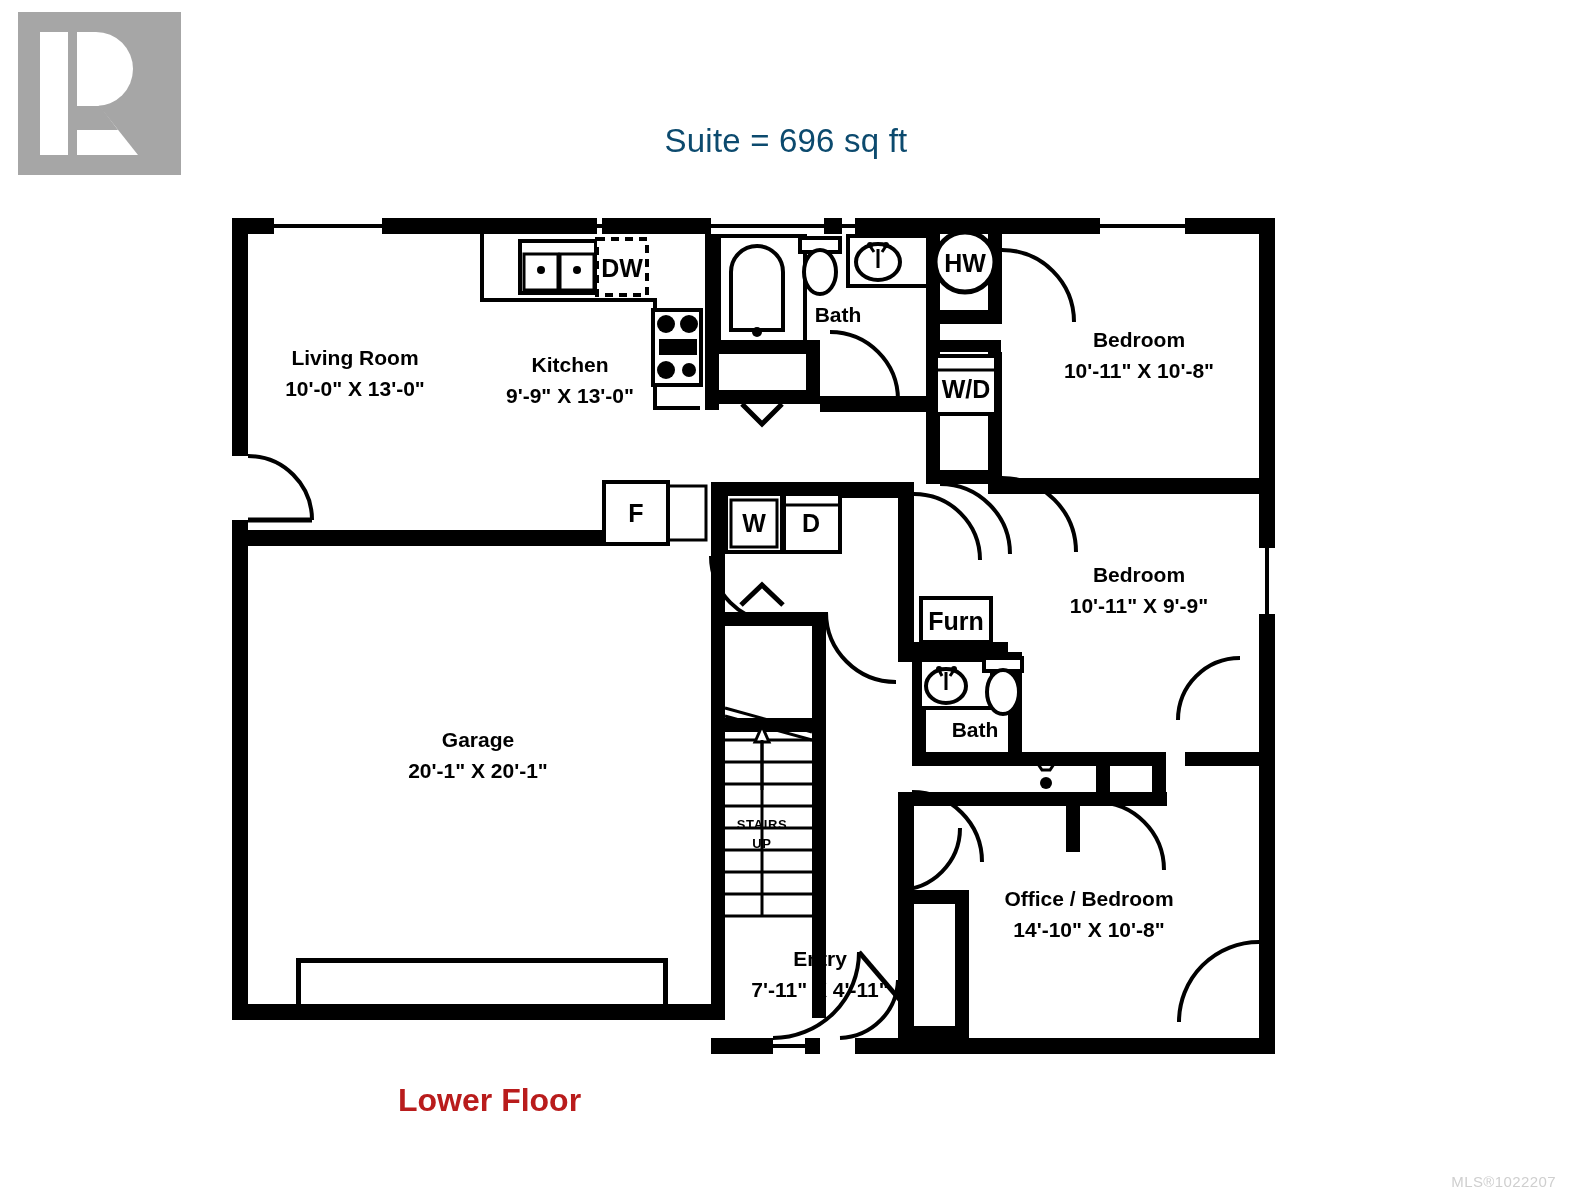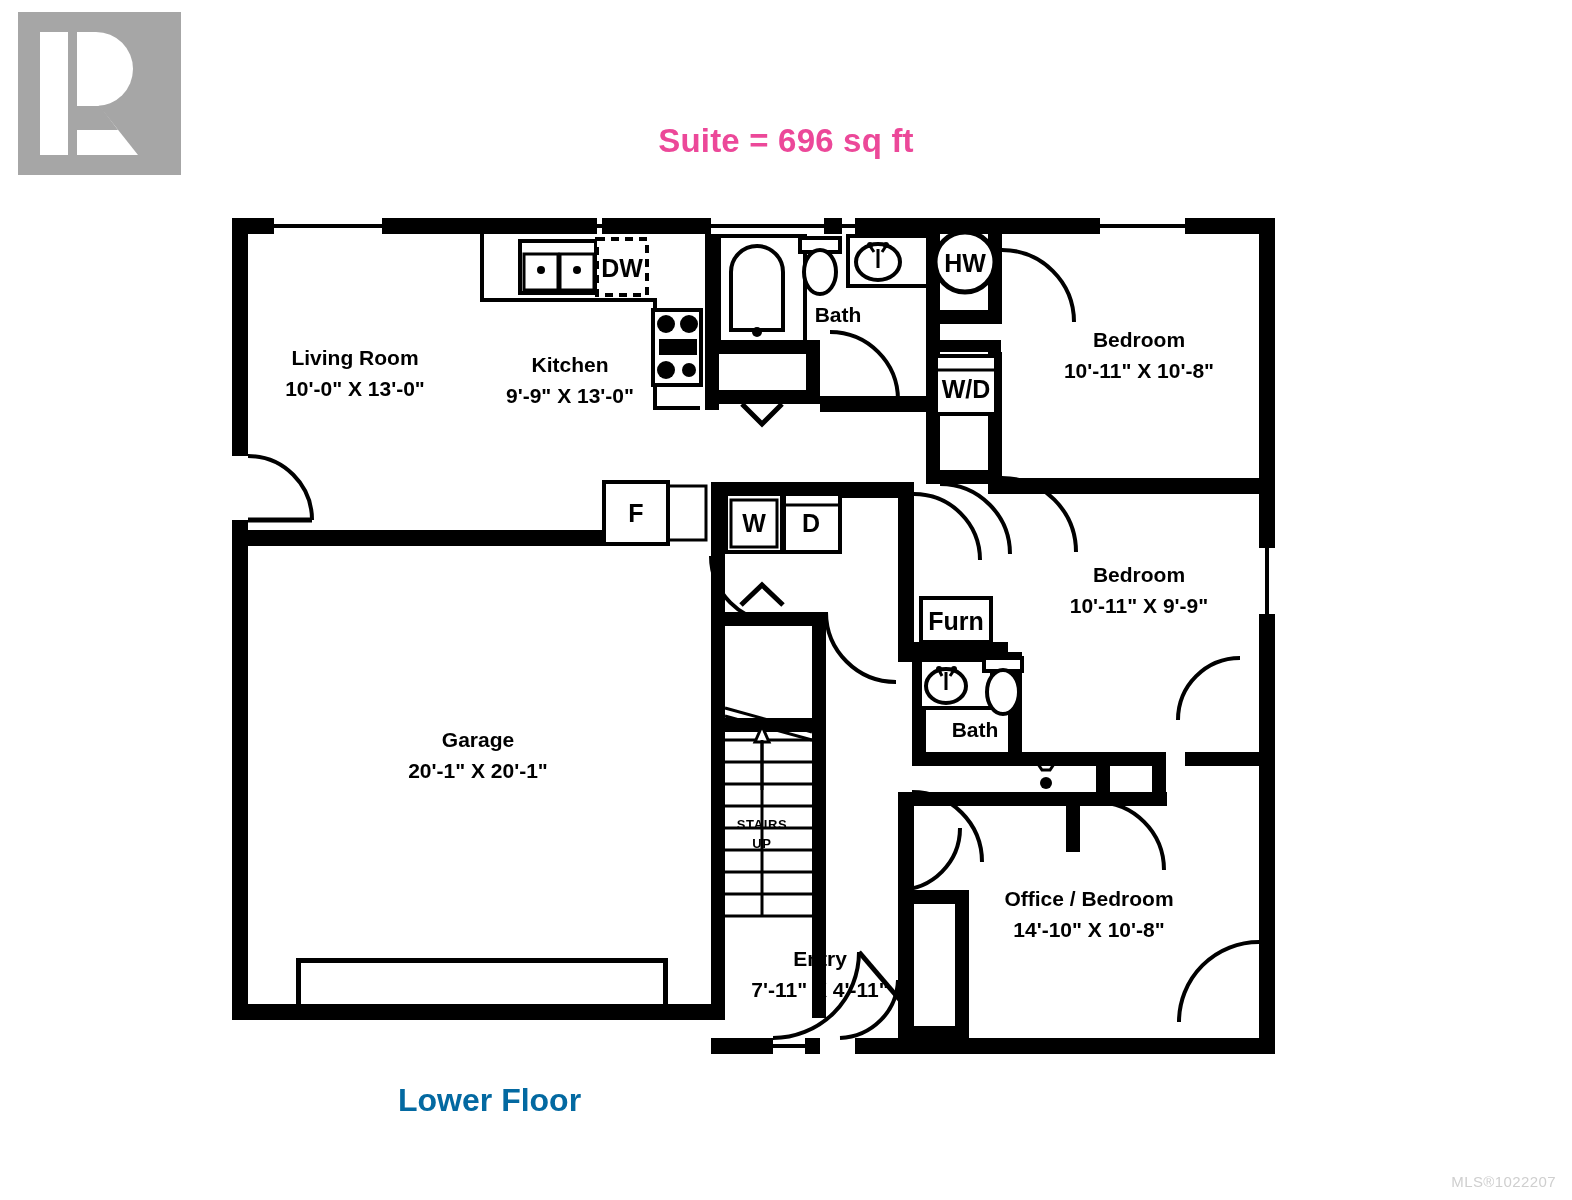--- a/index.html
+++ b/index.html
@@ -54,31 +54,31 @@
     vertical-align: super;
   }
   
   #plan-title {
     position: absolute;
     left: 0;
     top: 122px;
     width: 1572px;
     text-align: center;
     font-size: 33px;
-    font-weight: bold;
-    color: #ec4899;
+    font-weight: normal;
+    color: #0c4a6e;
     letter-spacing: 0.2px;
   }
   #floor-caption {
     position: absolute;
     left: 398px;
     top: 1082px;
     font-size: 32px;
     font-weight: bold;
-    color: #0369a1;
+    color: #b91c1c;
   }
   #mls-watermark {
     position: absolute;
     right: 16px;
     bottom: 10px;
     font-size: 15px;
     color: #cfcfcf;
     letter-spacing: 0.4px;
     text-align: center;
   }

